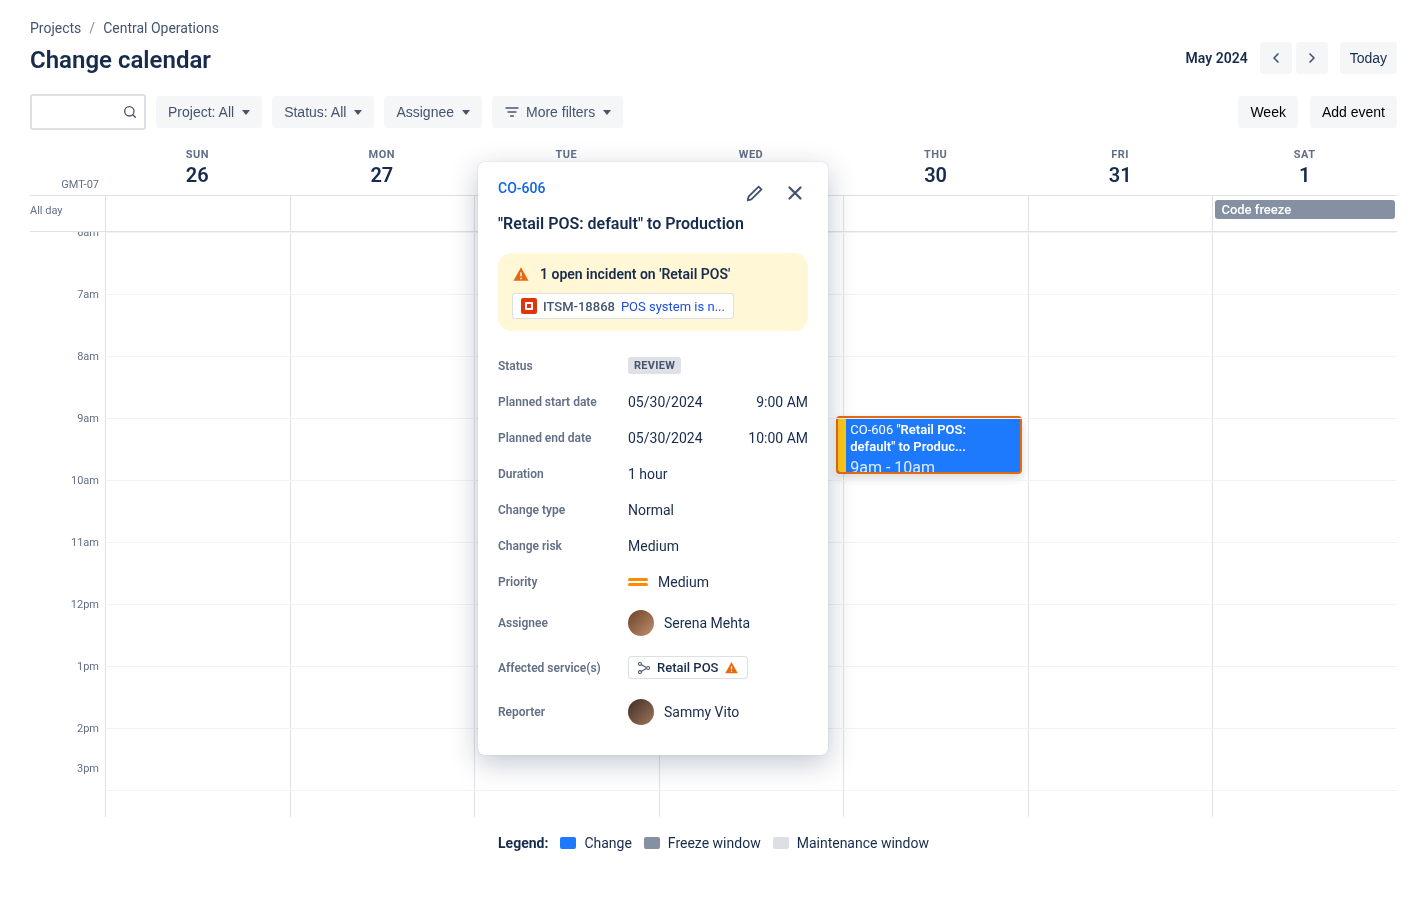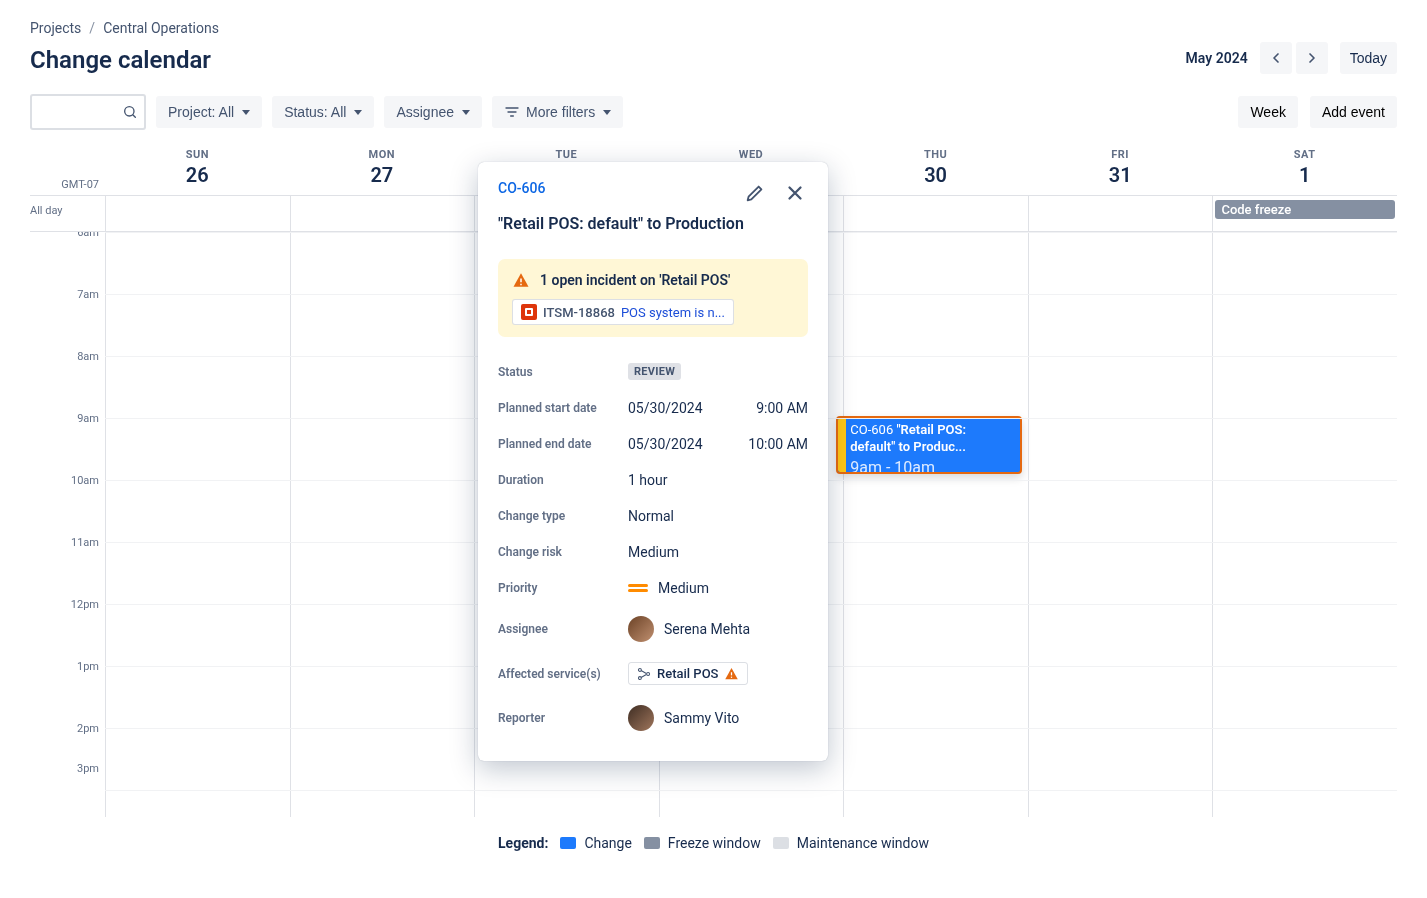--- a/index.html
+++ b/index.html
@@ -82,21 +82,21 @@
   .popover{
     position:absolute; width:350px; background:#fff; border-radius:6px;
     box-shadow: 0 8px 28px rgba(9,30,66,0.25), 0 0 1px rgba(9,30,66,0.3);
     padding: 18px 20px 20px 20px; z-index:50;
   }
   .pop-head{display:flex;justify-content:space-between;align-items:flex-start;gap:10px;}
   .pop-key{color:#0C66E4;font-size:14px;font-weight:500;text-decoration:none;}
   .pop-actions{display:flex;gap:14px;}
   .pop-act-btn{background:none;border:none;cursor:pointer;color:#44546F;padding:2px;}
   .pop-title{font-size:16px;font-weight:600;margin-top:8px;color:#172B4D;}
-  .alert-box{background:#FFF7D6;border-radius:7px;padding:12px 14px;margin-top:26px;}
+  .alert-box{background:#FFF7D6;border-radius:14px;padding:12px 14px;margin-top:20px;}
   .alert-head{display:flex;align-items:center;gap:10px;font-weight:600;font-size:14px;color:#172B4D;}
   .warn-triangle{color:#E56910;}
   .incident-chip{
     display:inline-flex;align-items:center;gap:6px;background:#fff;border:1px solid #091E4224;border-radius:3px;
     padding:4px 8px;margin-top:10px;font-size:13px; max-width:100%; overflow:hidden;
   }
   .inc-icon{width:16px;height:16px;background:#DE350B;border-radius:2px;display:inline-flex;align-items:center;justify-content:center;flex-shrink:0;}
   .inc-key{font-weight:500;color:#44546F;}
   .inc-summary{color:#1d4ed8;white-space:nowrap;overflow:hidden;text-overflow:ellipsis;}
   .fields{margin-top:16px;}

